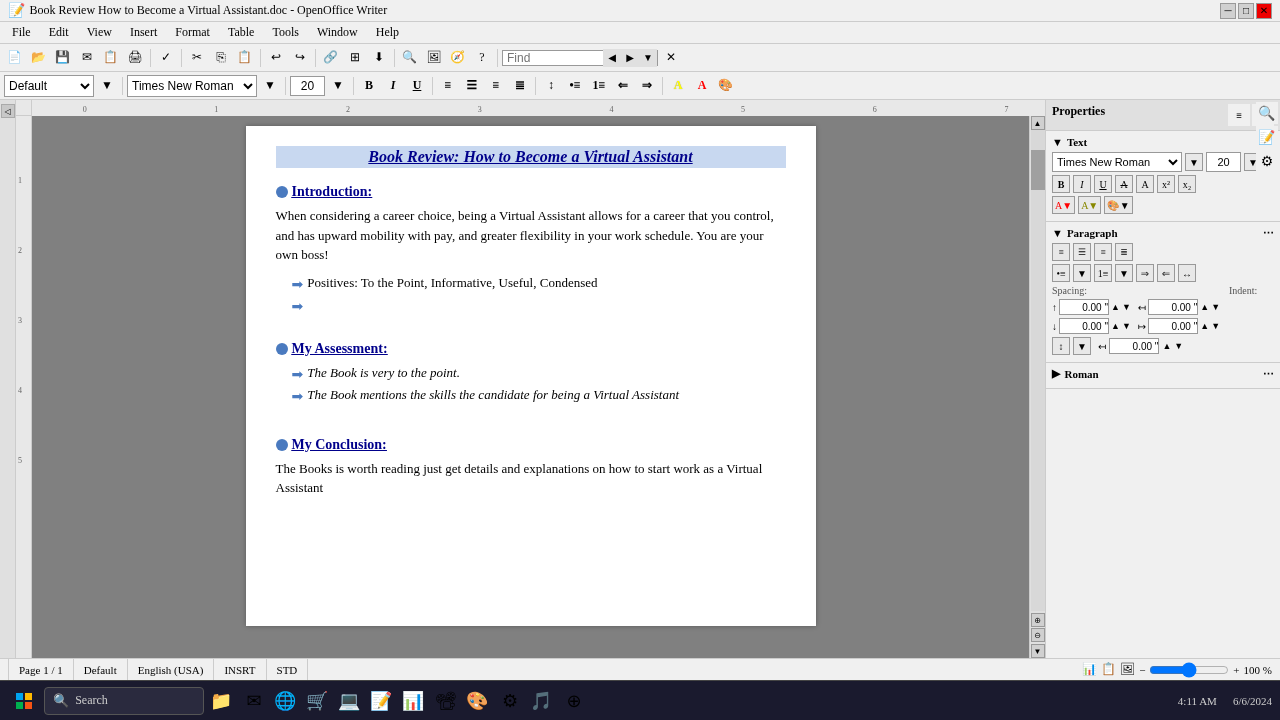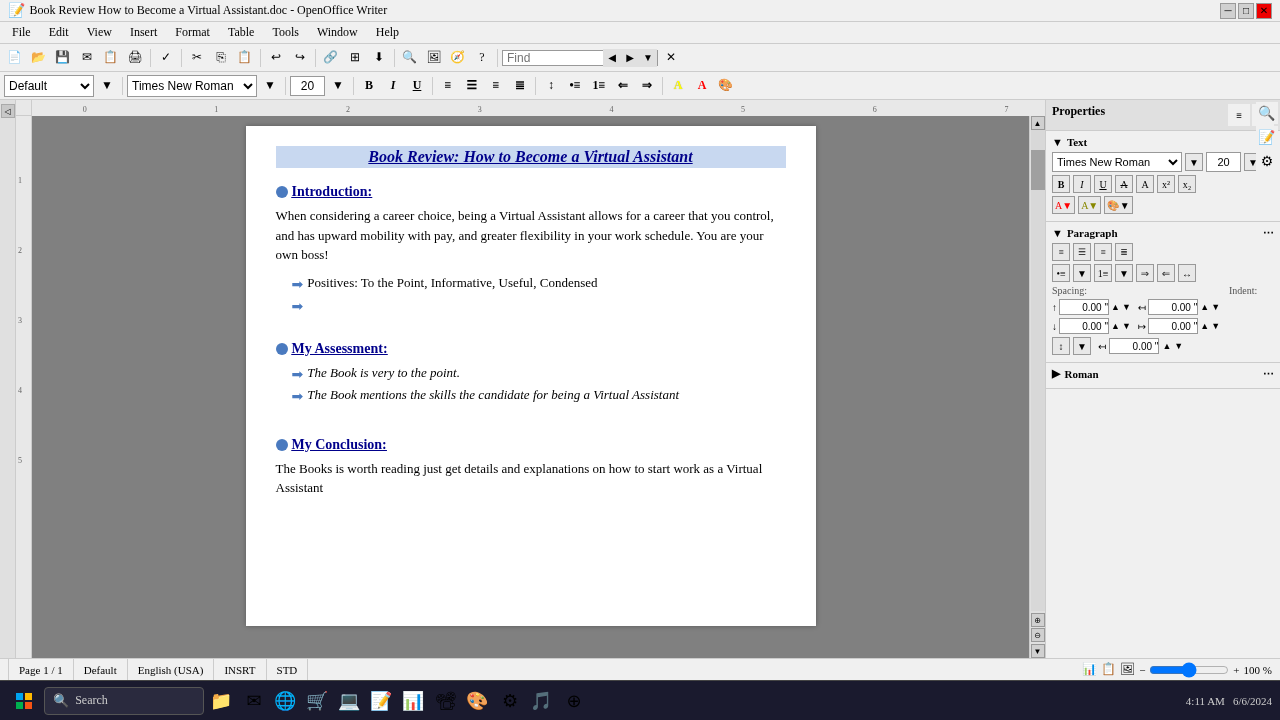--- a/index.html
+++ b/index.html
@@ -315,21 +315,21 @@
       font-size: 12px;
       min-width: 160px;
       cursor: pointer;
     }
     .taskbar-icon {
       width: 28px; height: 28px;
       display: flex; align-items: center; justify-content: center;
       cursor: pointer;
       border-radius: 4px;
     }
-    .taskbar-right { margin-left: auto; display: flex; align-items: flex-end; gap: 8px; color: #ccc; font-size: 11px; }
+    .taskbar-right { margin-left: auto; display: flex; align-items: flex-end; gap: 16px; color: #ccc; font-size: 11px; }
 
     .side-icons {
       width: 16px;
       background: #e0e0e0;
       border-right: 1px solid #ccc;
       display: flex;
       flex-direction: column;
       align-items: center;
       padding: 4px 0;
       gap: 4px;

